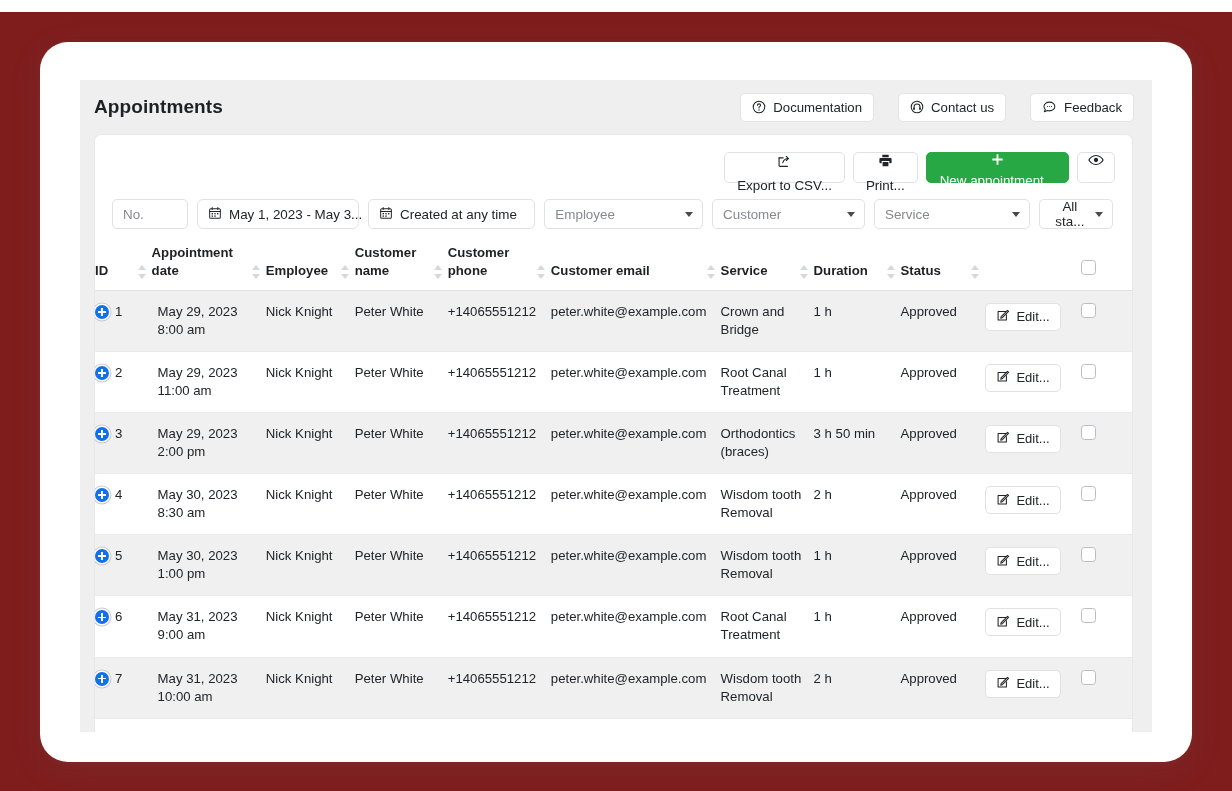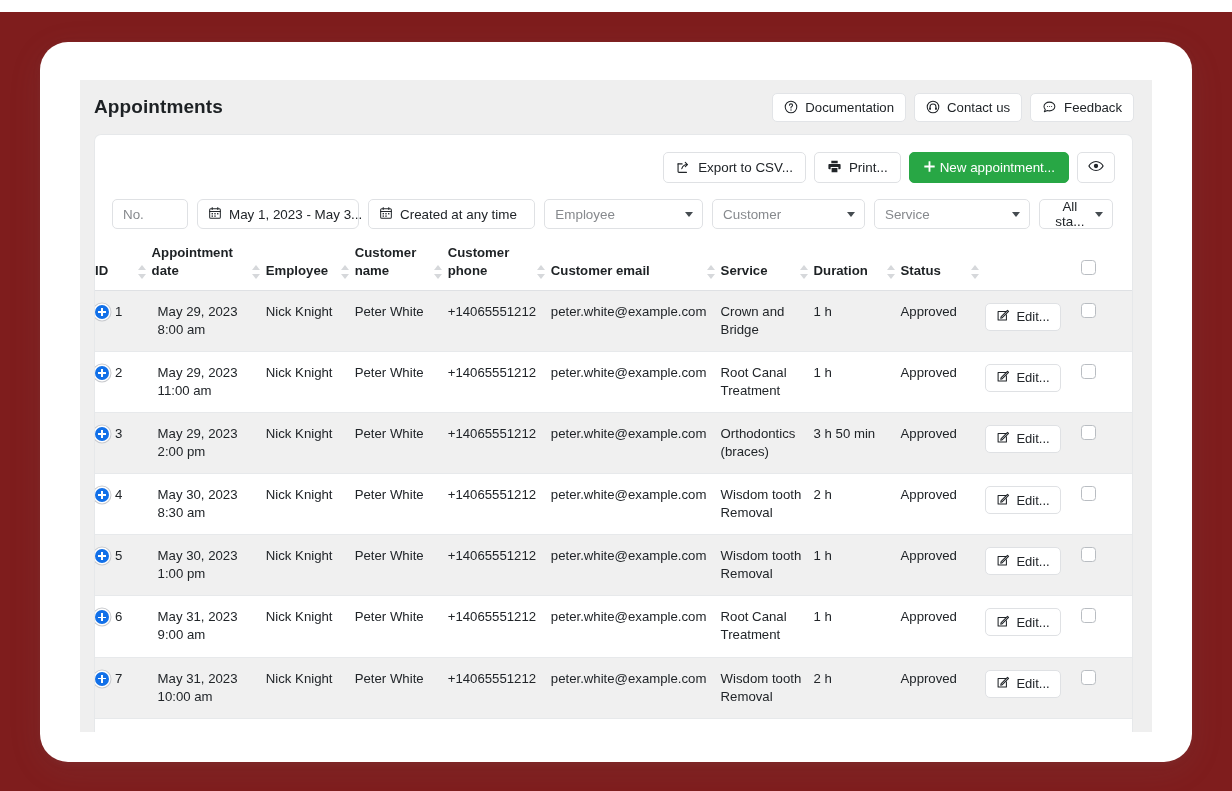--- a/index.html
+++ b/index.html
@@ -43,21 +43,21 @@
     display: flex;
     align-items: center;
     justify-content: space-between;
   }
   .page-title {
     font-size: 19px;
     font-weight: 700;
     color: #1d2124;
     letter-spacing: .1px;
   }
-  .header-actions { display: flex; gap: 8px; }
+  .header-actions { display: flex; gap: 24px; }
   .hdr-btn {
     display: inline-flex;
     align-items: center;
     gap: 7px;
     height: 29px;
     padding: 0 11px;
     background: #ffffff;
     border: 1px solid #e2e4e7;
     border-radius: 5px;
     font-size: 13.2px;
@@ -91,27 +91,28 @@
     gap: 7px;
     height: 31px;
     padding: 0 12px;
     background: #ffffff;
     border: 1px solid #dfe1e4;
     border-radius: 5px;
     font-size: 13.4px;
     color: #212529;
     cursor: pointer;
     white-space: nowrap;
+    flex-direction: column;
   }
   .tb-btn.primary {
     background: #28a745;
     border-color: #28a745;
     color: #ffffff;
     font-weight: 400;
-    padding: 8px 13px;
+    padding: 0 13px;
     gap: 4px;
   }
   .tb-btn.icon-only { padding: 0 10px; }
 
   
   .filters {
     display: flex;
     gap: 9px;
     padding: 16px 19px 0 17px;
     align-items: center;

